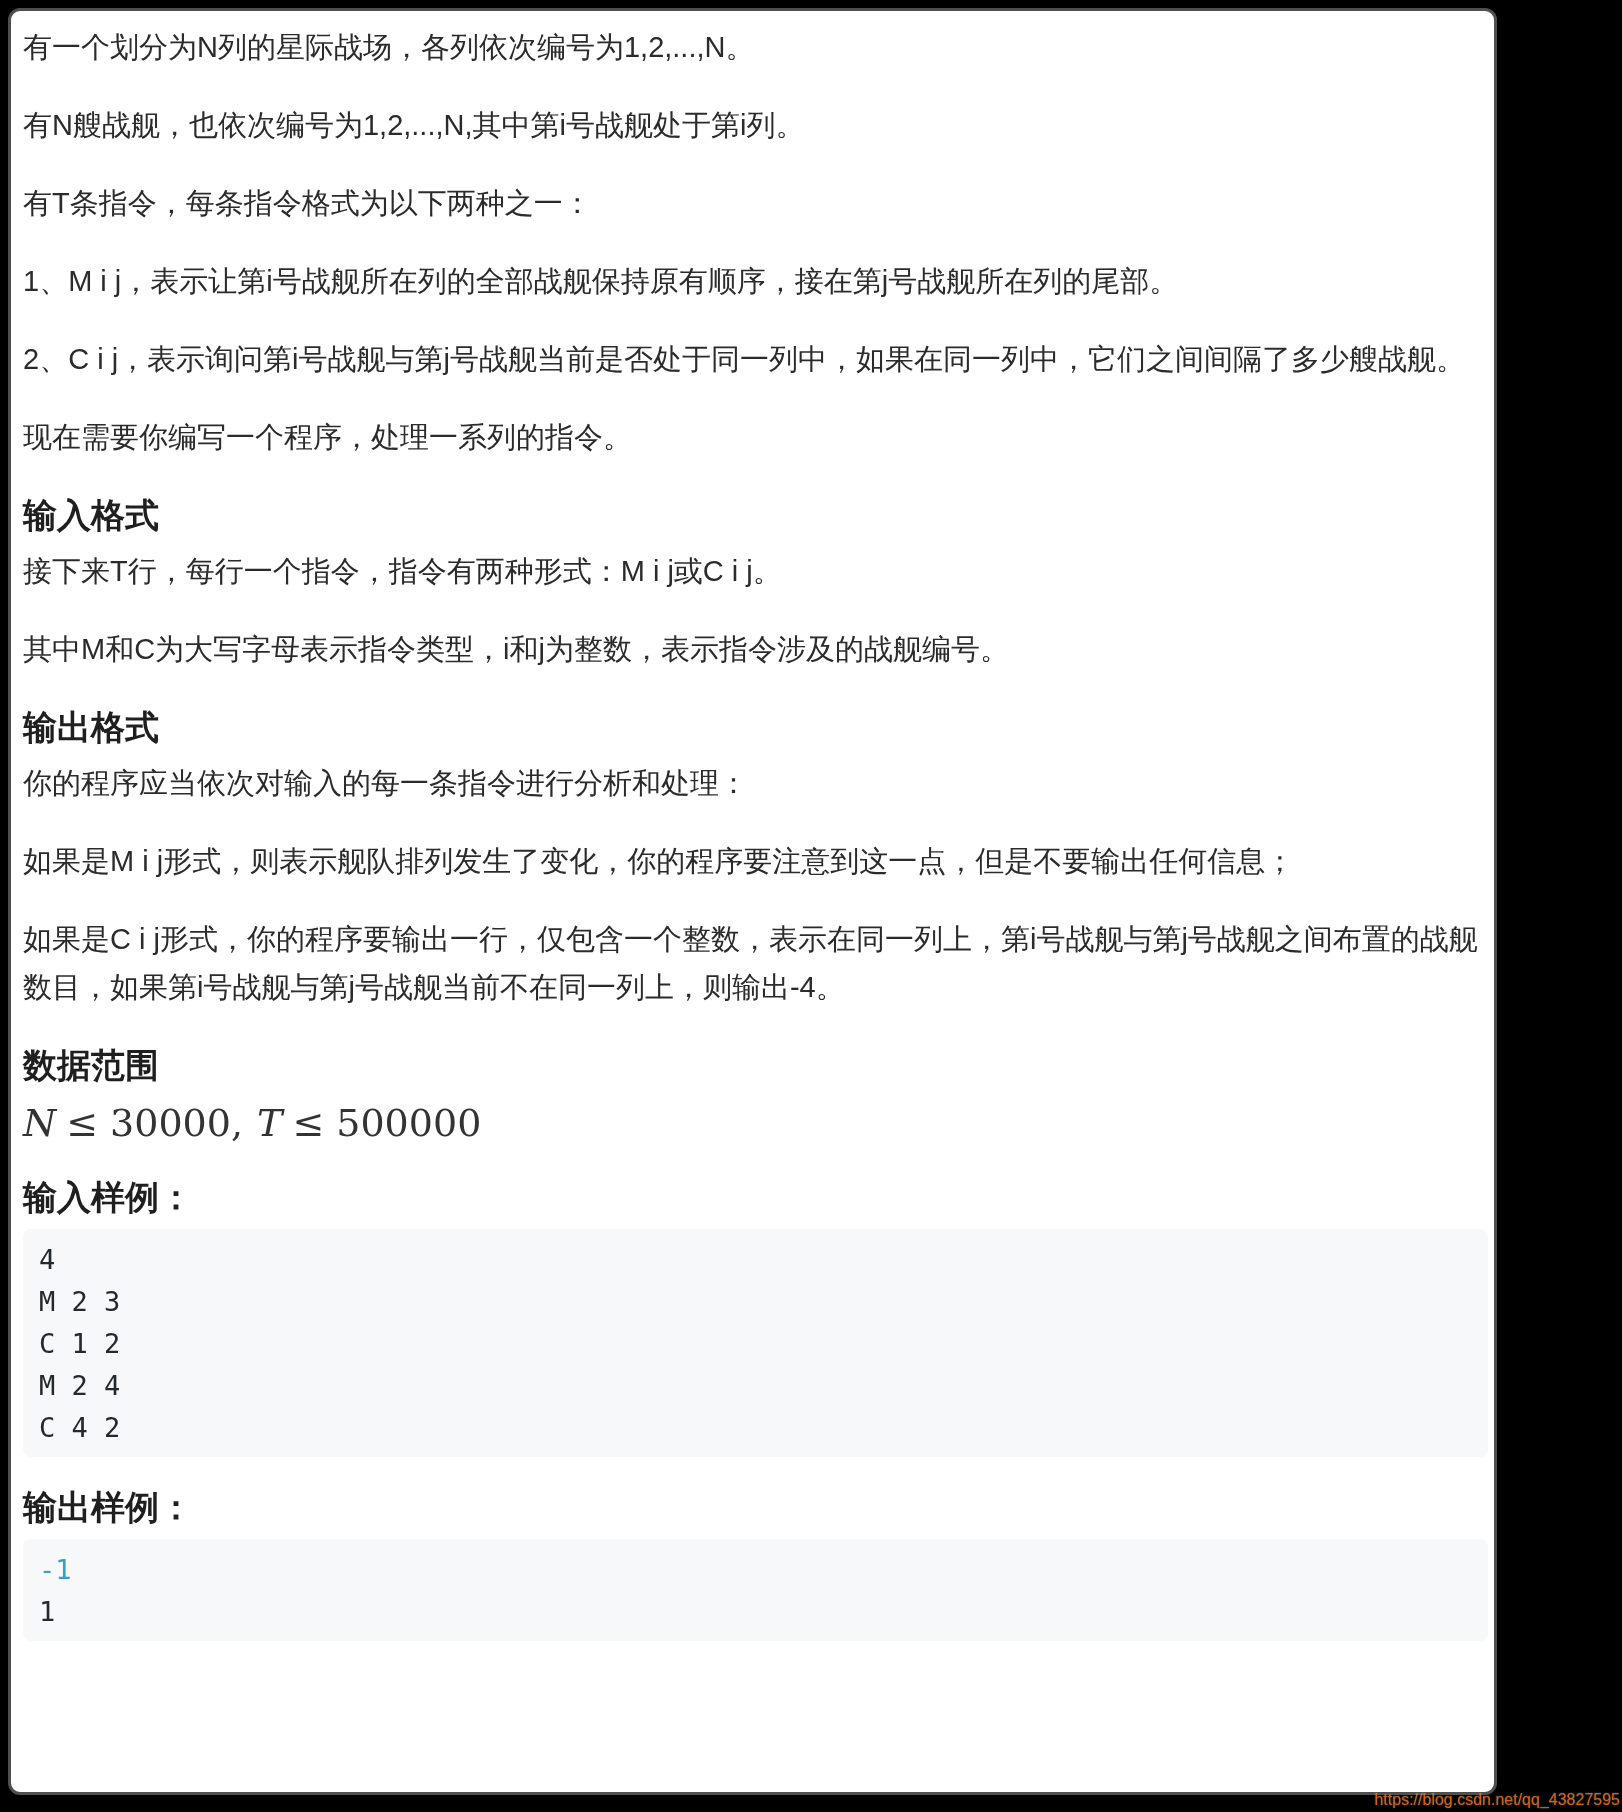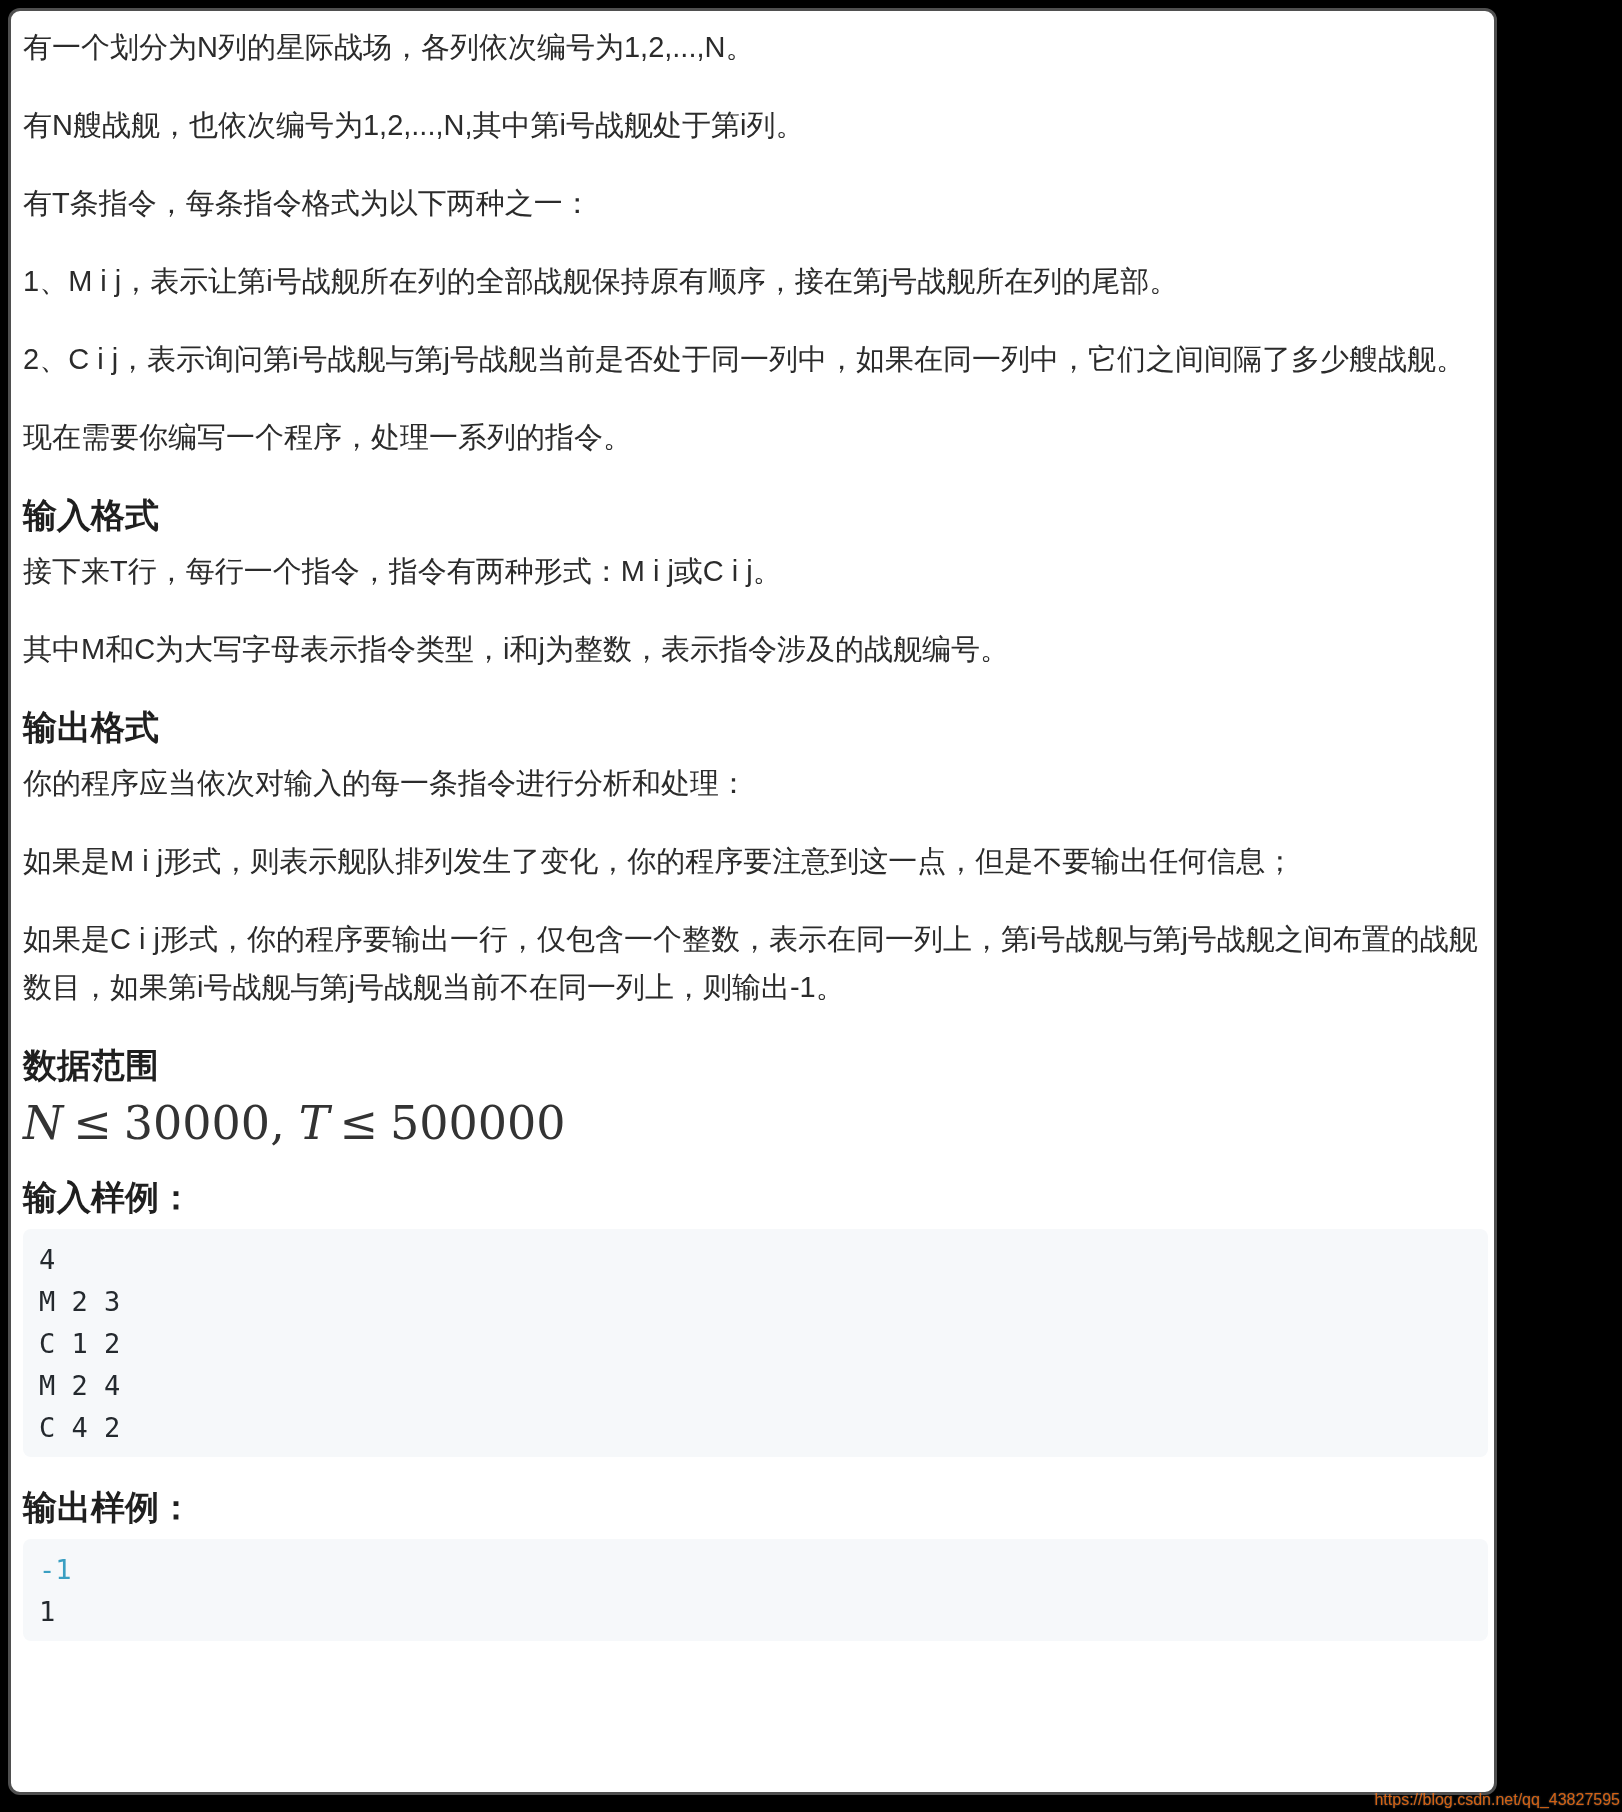--- a/index.html
+++ b/index.html
@@ -37,21 +37,21 @@
     margin: 16px 0 8px 0;
     font-size: 34px;
     line-height: 48px;
     font-weight: 700;
     color: #1f1f1f;
     white-space: nowrap;
   }
   .math {
     margin: 0 0 24px 0;
     font-family: "DejaVu Serif", "Liberation Serif", serif;
-    font-size: 46px;
+    font-size: 38px;
     line-height: 52px;
     color: #333333;
     white-space: nowrap;
   }
   .math .mvar { font-style: italic; margin-right: 10px; }
   .math .mop  { margin-right: 12px; }
   .math .mnum { margin-right: 14px; }
   .code-block {
     margin: 0 0 26px 0;
     background: #f6f8fa;
@@ -88,21 +88,21 @@
 
   <h4 class="heading">输入格式</h4>
   <p class="para">接下来T行，每行一个指令，指令有两种形式：M i j或C i j。</p>
   <p class="para">其中M和C为大写字母表示指令类型，i和j为整数，表示指令涉及的战舰编号。</p>
 
   <h4 class="heading">输出格式</h4>
   <p class="para">你的程序应当依次对输入的每一条指令进行分析和处理：</p>
   <p class="para">如果是M i j形式，则表示舰队排列发生了变化，你的程序要注意到这一点，但是不要输出任何信息；</p>
   <p class="para wrap2">
     <span>如果是C i j形式，你的程序要输出一行，仅包含一个整数，表示在同一列上，第i号战舰与第j号战舰之间布置的战舰</span><br>
-    <span>数目，如果第i号战舰与第j号战舰当前不在同一列上，则输出-1。</span>
+    <span>数目，如果第i号战舰与第j号战舰当前不在同一列上，则输出-4。</span>
   </p>
 
   <h4 class="heading">数据范围</h4>
   <p class="math">
     <span class="mvar">N</span><span class="mop">≤</span><span class="mnum">30000,</span><span class="mvar">T</span><span class="mop">≤</span><span class="mnum">500000</span>
   </p>
 
   <h4 class="heading">输入样例：</h4>
   <pre class="code-block"><div class="code-line">4</div><div class="code-line">M 2 3</div><div class="code-line">C 1 2</div><div class="code-line">M 2 4</div><div class="code-line">C 4 2</div></pre>
 

